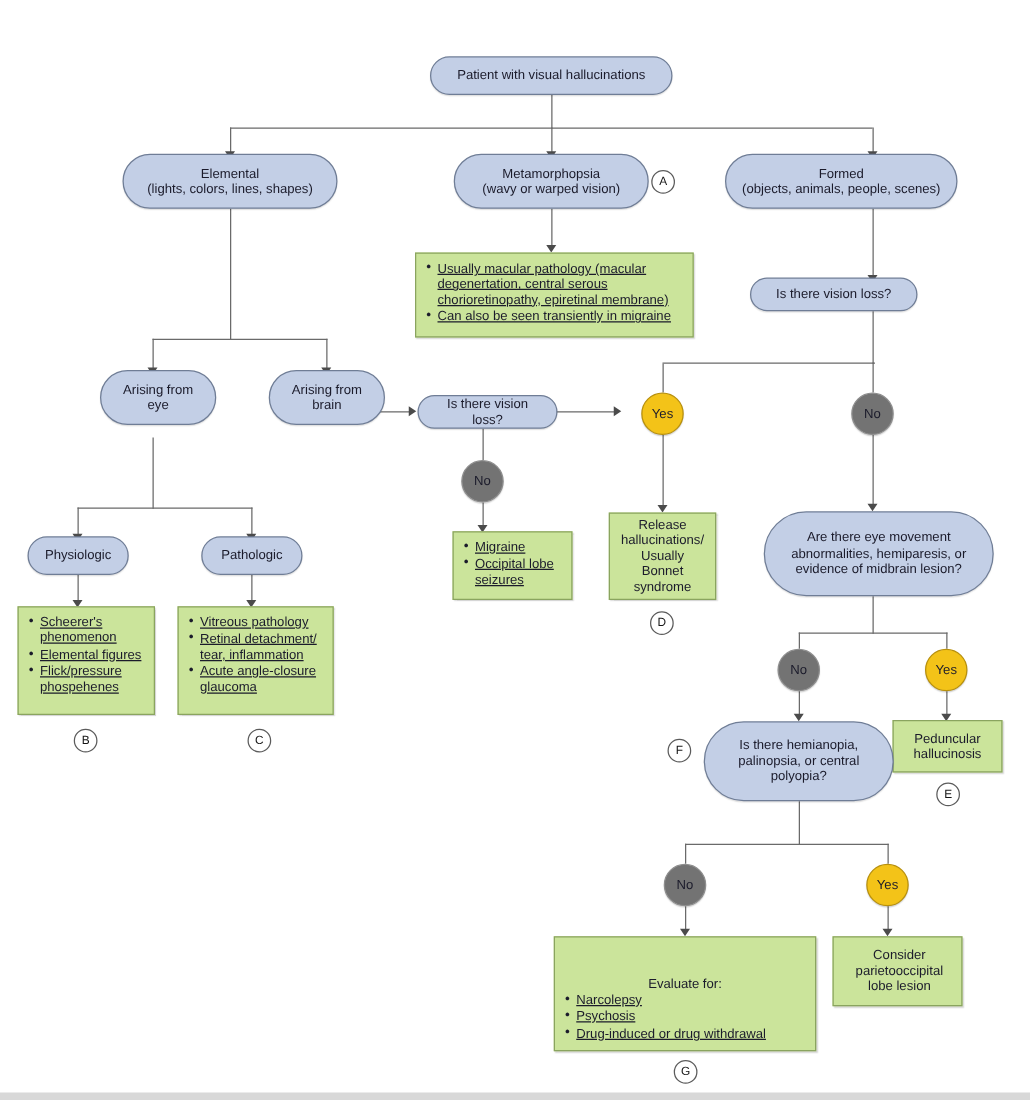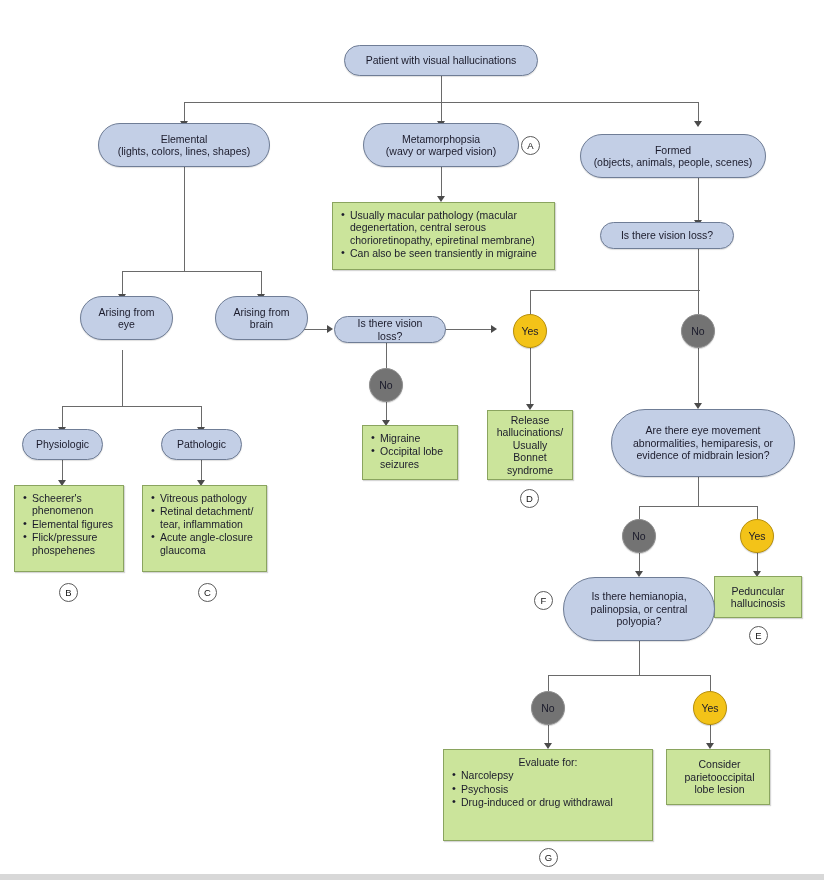--- a/index.html
+++ b/index.html
@@ -54,21 +54,21 @@
     box-shadow: 1px 1px 1px rgba(0,0,0,.16);
     align-items: flex-start;
     justify-content: flex-start;
     text-align: left;
   }
   .green.center {
     align-items: center;
     justify-content: center;
     text-align: center;
   }
-  .green ul { list-style: none; }
+  .green ul { list-style: none; text-decoration: underline; }
   .green li {
     position: relative;
     padding-left: 9px;
     margin-bottom: 1px;
   }
   .green li::before {
     content: "\2022";
     position: absolute;
     left: 0; top: -1px;
     font-size: 11px;
@@ -223,21 +223,21 @@
   </div>
 
   <div class="node pill" style="left:363px; top:123px; width:156px; height:44px; flex-direction:column;">
     <span>Metamorphopsia</span>
     <span>(wavy or warped vision)</span>
   </div>
   <div class="tag" style="left:521px; top:136px;">
     <span>A</span>
   </div>
 
-  <div class="node pill" style="left:580px; top:134px; width:186px; height:44px; flex-direction:column;">
+  <div class="node pill" style="left:580px; top:123px; width:186px; height:44px; flex-direction:column;">
     <span>Formed</span>
     <span>(objects, animals, people, scenes)</span>
   </div>
 
   <div class="node green" style="left:332px; top:202px; width:223px; height:68px;">
     <ul>
       <li>Usually macular pathology (macular degenertation, central serous chorioretinopathy, epiretinal membrane)</li>
       <li>Can also be seen transiently in migraine</li>
     </ul>
   </div>
@@ -346,21 +346,21 @@
     <span>F</span>
   </div>
 
   <div class="circ no" style="left:531px; top:691px;">
     <span>No</span>
   </div>
   <div class="circ yes" style="left:693px; top:691px;">
     <span>Yes</span>
   </div>
 
-  <div class="node green" style="left:443px; top:749px; width:210px; height:92px; flex-direction:column;">
+  <div class="node green" style="left:443px; top:749px; width:210px; height:92px; flex-direction:column;justify-content:flex-end;">
     <span class="hdr">Evaluate for:</span>
     <ul>
       <li>Narcolepsy</li>
       <li>Psychosis</li>
       <li>Drug-induced or drug withdrawal</li>
     </ul>
   </div>
   <div class="tag" style="left:539px; top:848px;">
     <span>G</span>
   </div>

